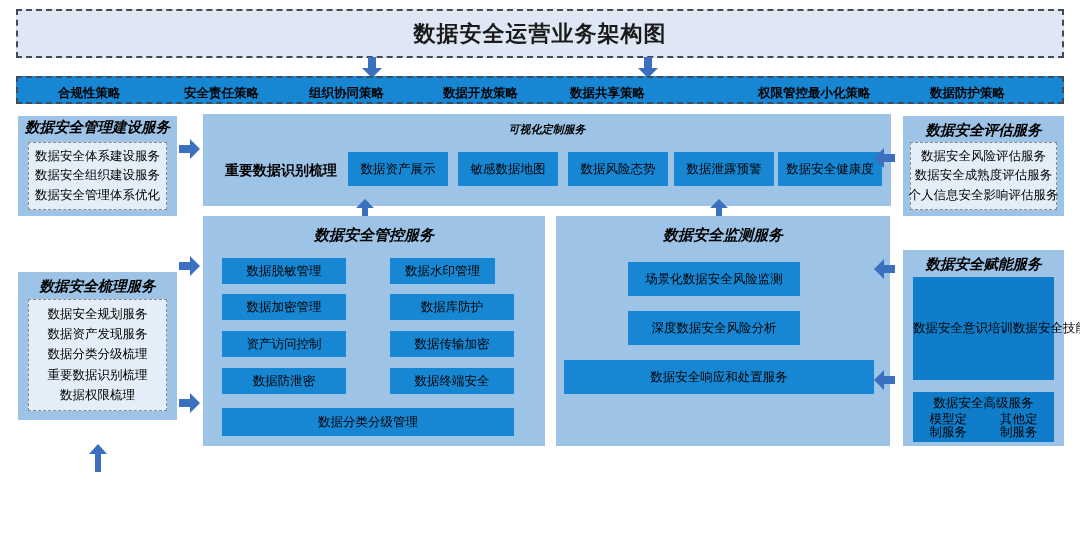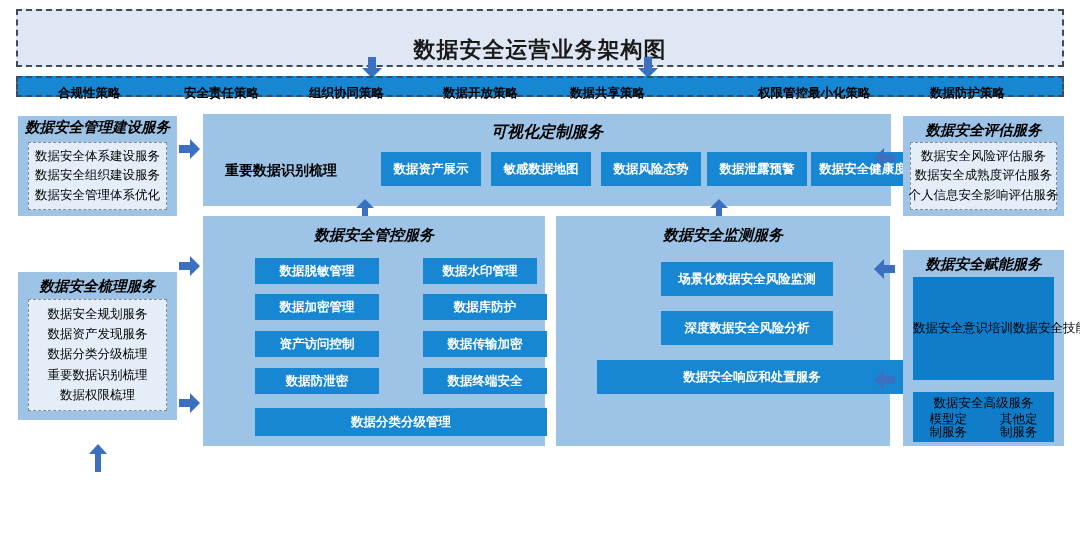--- a/index.html
+++ b/index.html
@@ -19,36 +19,36 @@
     left: 0; top: 0;
     width: 1080px;
     height: 533px;
   }
 
   
   .abs { position: absolute; box-sizing: border-box; }
 
   
   .title-banner {
-    left: 16px; top: 9px; width: 1048px; height: 58px;
+    left: 16px; top: 9px; width: 1048px; height: 49px;
     background: #dee7f3;
     border: 2px dashed #3f4a5a;
-    display: flex; align-items: flex-end; justify-content: center;
+    display: flex; align-items: center; justify-content: center;
   }
   .title-banner .t {
     font-size: 22px;
     font-weight: bold;
     color: #1a1a1a;
     letter-spacing: 1px;
     font-family: "Liberation Serif", "DejaVu Serif", serif;
   }
 
   
   .strategy-bar {
-    left: 16px; top: 76px; width: 1048px; height: 21px;
+    left: 16px; top: 76px; width: 1048px; height: 28px;
     background: #1787d4;
     border: 2px dashed #3f4a5a;
     display: flex; align-items: center;
   }
   .strategy-item {
     color: #000000;
     font-size: 12.5px;
     font-weight: bold;
     white-space: nowrap;
     font-family: "Liberation Serif", "DejaVu Serif", serif;
@@ -91,40 +91,39 @@
   .grp-line {
     font-size: 12.5px;
     color: #000000;
     white-space: nowrap;
     font-family: "Liberation Serif", "DejaVu Serif", serif;
   }
 
   
   .chip {
     background: #1787d4;
-    color: #ffffff;
+    color: #000000;
     display: flex;
     align-items: center;
     justify-content: center;
     font-size: 12.5px;
-    font-weight: bold;
-    white-space: nowrap;
-    font-family: "Liberation Serif", "DejaVu Serif", serif;
-    margin-left: 33px;
+    font-weight: normal;
+    white-space: nowrap;
+    font-family: "Liberation Serif", "DejaVu Serif", serif;
   }
 
   
   .viz-panel {
     left: 203px; top: 114px; width: 688px; height: 92px;
     background: #9dc3e6;
   }
   .viz-title {
     position: absolute; left: 0; top: 8px; width: 688px;
     text-align: center;
-    font-style: italic; font-weight: bold; font-size: 16px;
+    font-style: italic; font-weight: bold; font-size: 11px;
     color: #000; font-family: "Liberation Serif","DejaVu Serif",serif;
   }
   .viz-label {
     position: absolute; left: 22px; top: 48px;
     font-size: 14px; font-weight: bold; color: #000;
     font-family: "Liberation Serif","DejaVu Serif",serif;
     white-space: nowrap;
   }
 
   
@@ -275,21 +274,21 @@
   </div>
 
   <div class="abs panel" style="left:203px;top:216px;width:342px;height:230px;">
     <div class="panel-title" style="top:10px;">数据安全管控服务</div>
   </div>
   <div class="abs chip" style="left:222px;top:258px;width:124px;height:26px;">数据脱敏管理</div>
   <div class="abs chip" style="left:222px;top:294px;width:124px;height:26px;">数据加密管理</div>
   <div class="abs chip" style="left:222px;top:331px;width:124px;height:26px;">资产访问控制</div>
   <div class="abs chip" style="left:222px;top:368px;width:124px;height:26px;">数据防泄密</div>
 
-  <div class="abs chip" style="left:390px;top:258px;width:114px;height:26px;">数据水印管理</div>
+  <div class="abs chip" style="left:390px;top:258px;width:105px;height:26px;">数据水印管理</div>
   <div class="abs chip" style="left:390px;top:294px;width:124px;height:26px;">数据库防护</div>
   <div class="abs chip" style="left:390px;top:331px;width:124px;height:26px;">数据传输加密</div>
   <div class="abs chip" style="left:390px;top:368px;width:124px;height:26px;">数据终端安全</div>
 
   <div class="abs chip" style="left:222px;top:408px;width:292px;height:28px;">数据分类分级管理</div>
 
   <div class="abs panel" style="left:556px;top:216px;width:334px;height:230px;">
     <div class="panel-title" style="top:10px;">数据安全监测服务</div>
   </div>
   <div class="abs chip" style="left:628px;top:262px;width:172px;height:34px;">场景化数据安全风险监测</div>

